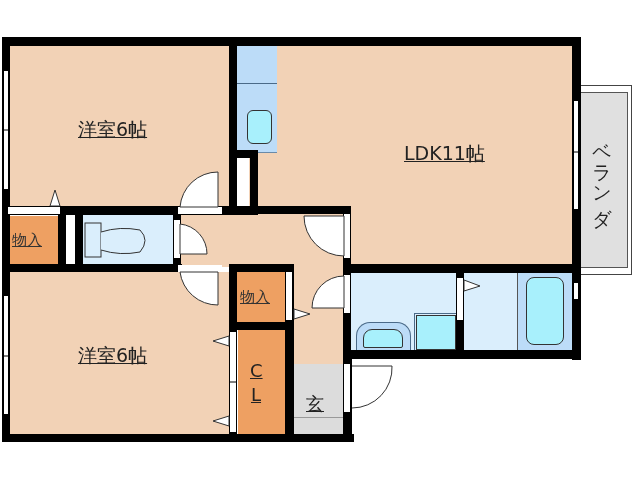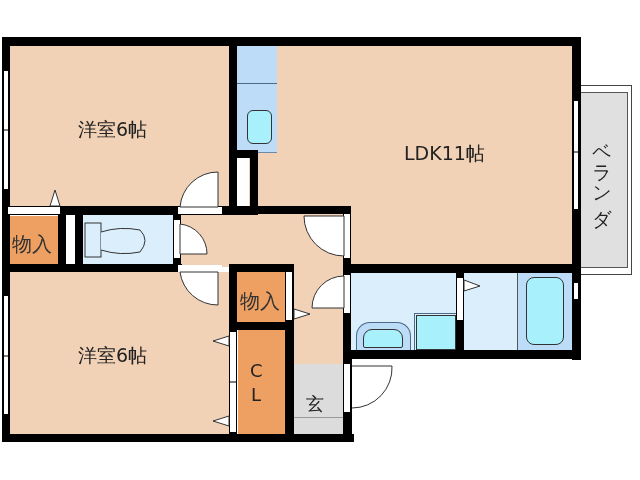--- a/index.html
+++ b/index.html
@@ -1,22 +1,22 @@
 <!DOCTYPE html>
 <html><head>
   <meta charset="utf-8">
   <style>
     html, body { margin: 0; padding: 0; background: #ffffff; }
     body { width: 640px; height: 480px; position: relative; overflow: hidden;
            font-family: "DejaVu Sans", "Liberation Sans", sans-serif; }
     .abs { position: absolute; box-sizing: border-box; }
     .wall { position: absolute; background: #000; }
     .room { position: absolute; }
-    .lbl { position: absolute; color: #222; font-size: 19px; white-space: nowrap; }
-    .sm { font-size: 20px; }
+    .lbl { position: absolute; color: #222; font-size: 19px; white-space: nowrap; text-decoration: underline; }
+    .sm { font-size: 15px; }
     svg.ov { position: absolute; left: 0; top: 0; }
   </style>
 </head>
 <body>
 
 <div class="room" style="left:10px;top:45px;width:220px;height:163px;background:#f2d2b6;"></div>
 <div class="room" style="left:235px;top:45px;width:338px;height:222px;background:#f2d2b6;"></div>
 <div class="room" style="left:175px;top:212px;width:175px;height:55px;background:#f2d2b6;"></div>
 <div class="room" style="left:290px;top:267px;width:55px;height:100px;background:#f2d2b6;"></div>
 <div class="room" style="left:10px;top:272px;width:222px;height:163px;background:#f2d2b6;"></div>

